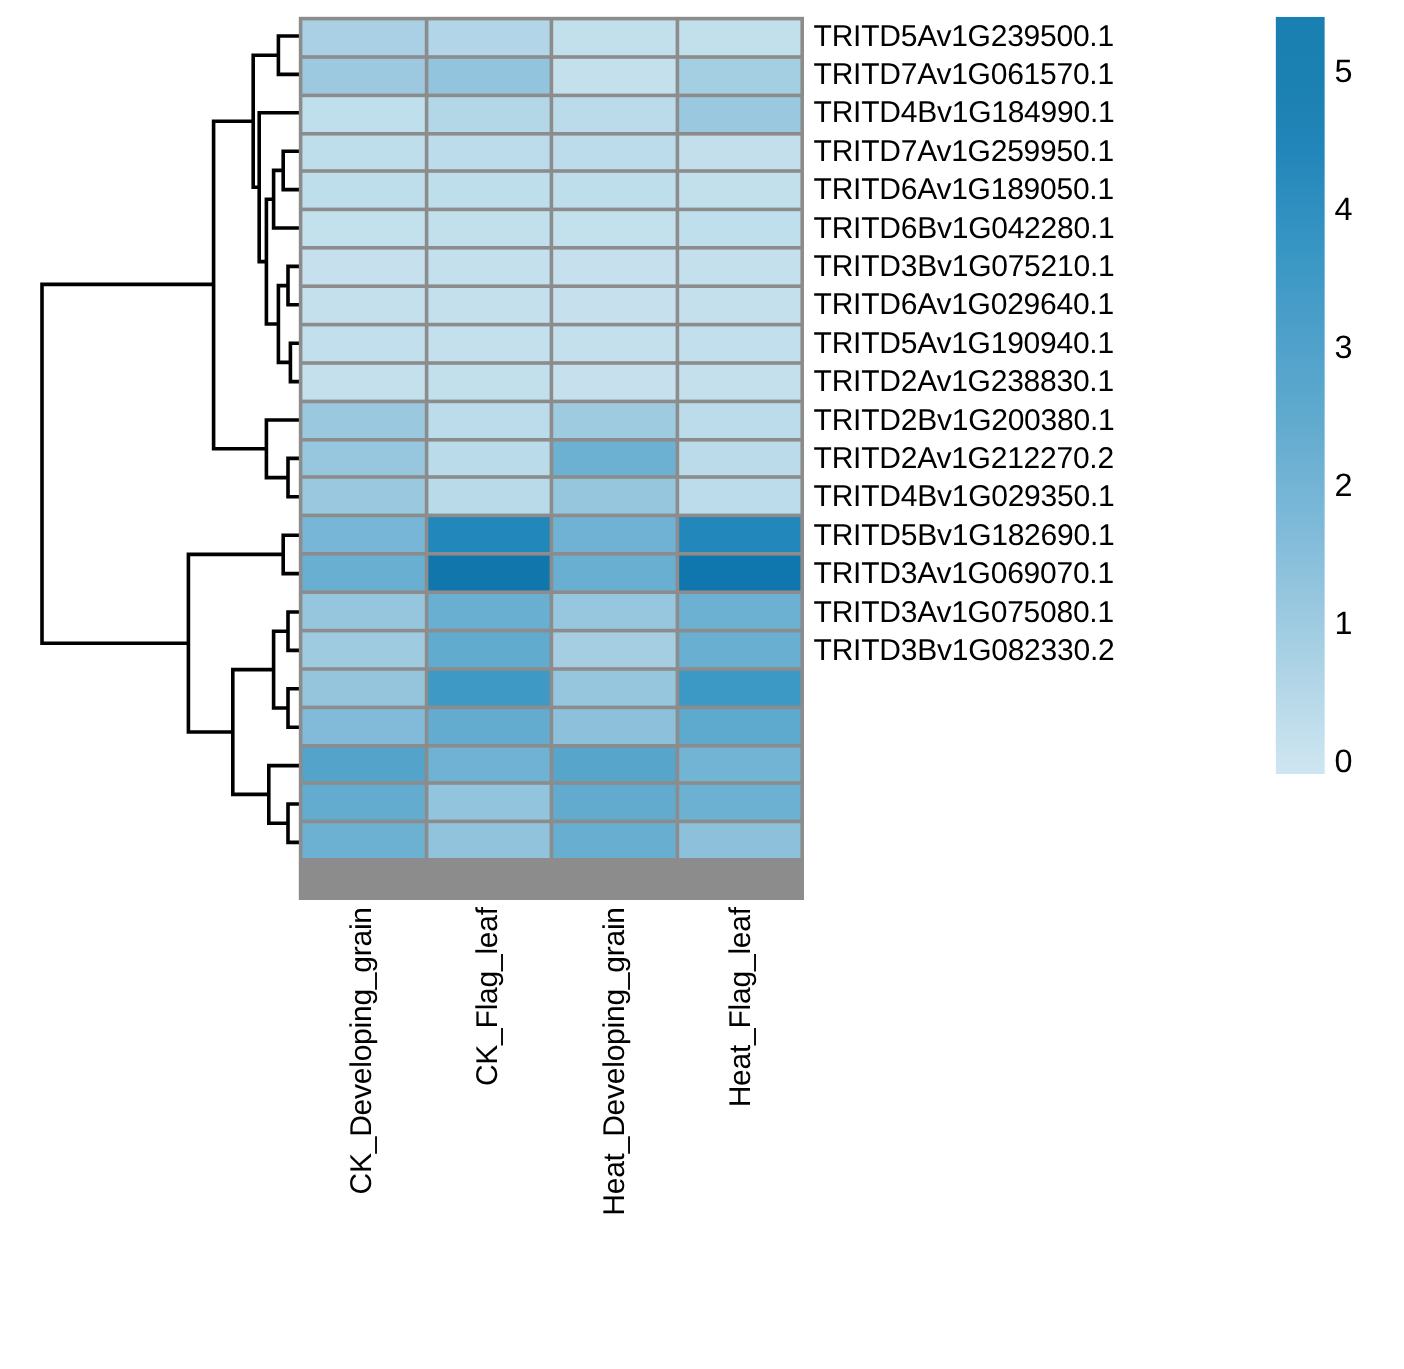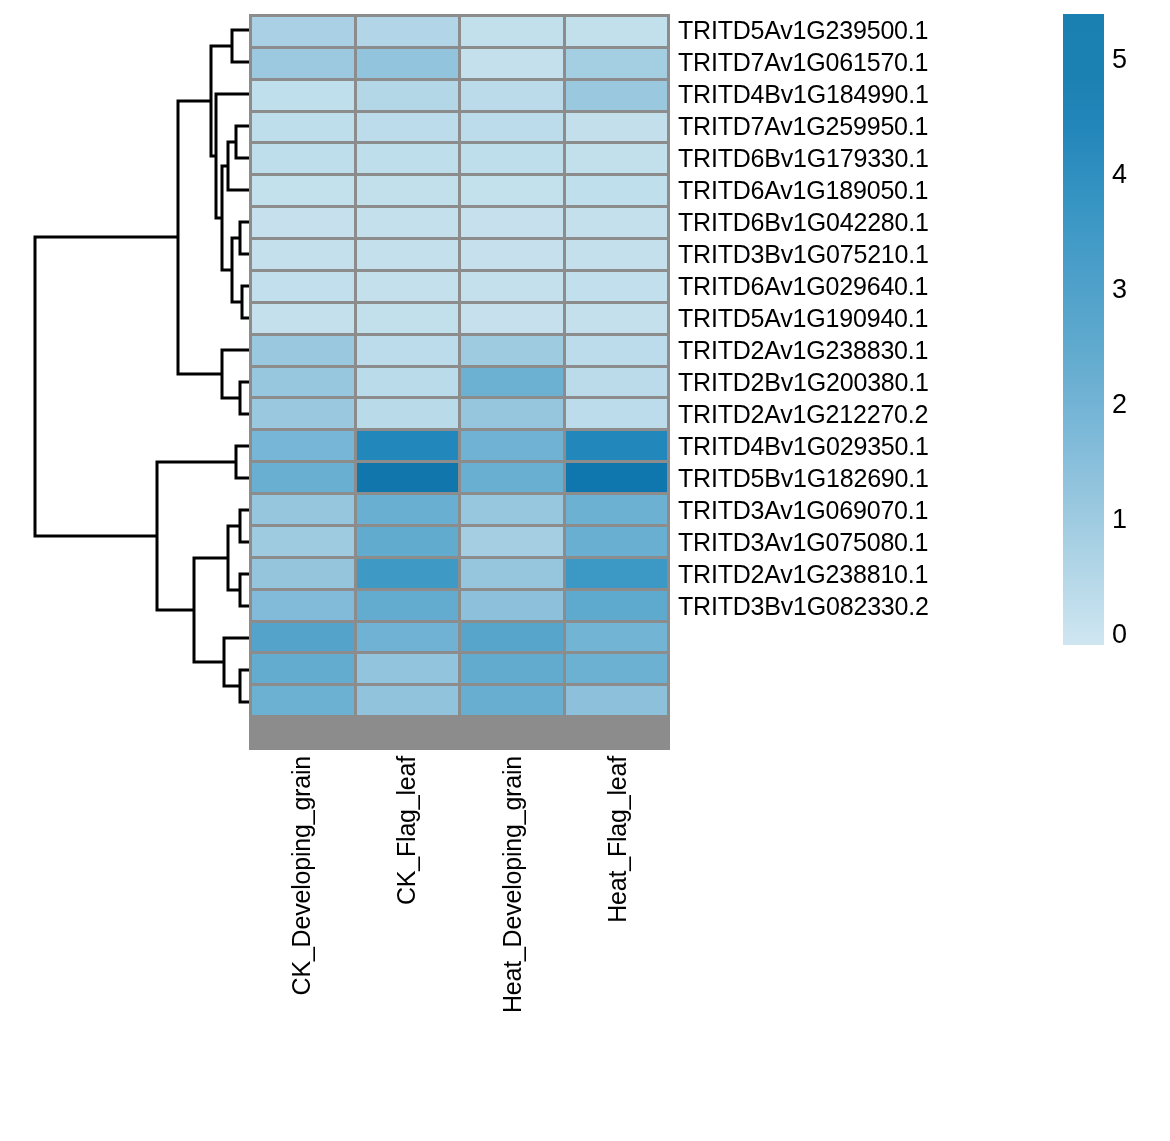--- a/index.html
+++ b/index.html
@@ -178,34 +178,32 @@
       <div class="cell" style="background: rgb(146, 195, 220);"></div>
       <div class="cell" style="background: rgb(104, 174, 209);"></div>
       <div class="cell" style="background: rgb(140, 192, 219);"></div>
     </div>
 
   <div id="rowlabels">
       <div class="rowlabel">TRITD5Av1G239500.1</div>
       <div class="rowlabel">TRITD7Av1G061570.1</div>
       <div class="rowlabel">TRITD4Bv1G184990.1</div>
       <div class="rowlabel">TRITD7Av1G259950.1</div>
-      <div class="rowlabel">TRITD6Bv1G179330.1</div>
       <div class="rowlabel">TRITD6Av1G189050.1</div>
       <div class="rowlabel">TRITD6Bv1G042280.1</div>
       <div class="rowlabel">TRITD3Bv1G075210.1</div>
       <div class="rowlabel">TRITD6Av1G029640.1</div>
       <div class="rowlabel">TRITD5Av1G190940.1</div>
       <div class="rowlabel">TRITD2Av1G238830.1</div>
       <div class="rowlabel">TRITD2Bv1G200380.1</div>
       <div class="rowlabel">TRITD2Av1G212270.2</div>
       <div class="rowlabel">TRITD4Bv1G029350.1</div>
       <div class="rowlabel">TRITD5Bv1G182690.1</div>
       <div class="rowlabel">TRITD3Av1G069070.1</div>
       <div class="rowlabel">TRITD3Av1G075080.1</div>
-      <div class="rowlabel">TRITD2Av1G238810.1</div>
       <div class="rowlabel">TRITD3Bv1G082330.2</div>
     </div>
 
   <div id="collabels">
     <div class="collabel">
       <span>CK_Developing_grain</span>
     </div>
     <div class="collabel">
       <span>CK_Flag_leaf</span>
     </div>

